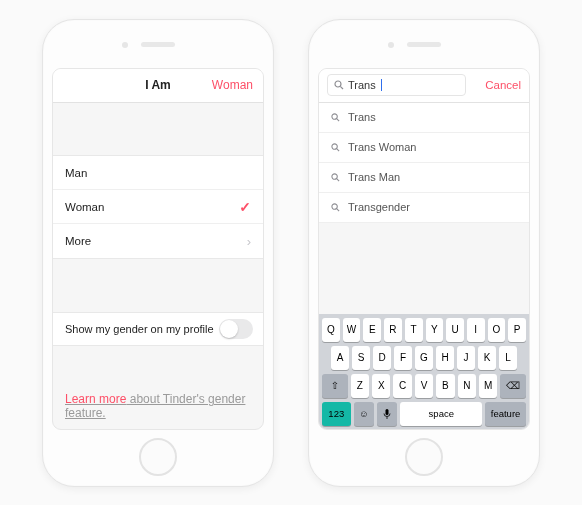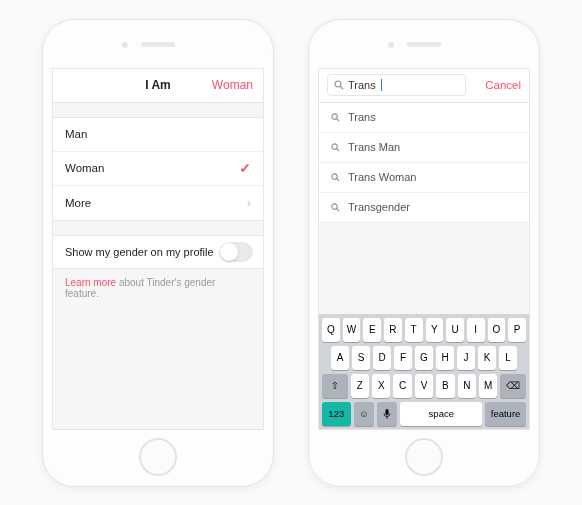--- a/index.html
+++ b/index.html
@@ -43,26 +43,27 @@
     position: absolute;
     bottom: 10px; left: 50%; transform: translateX(-50%);
     width: 38px; height: 38px; border-radius: 50%;
     border: 2px solid #e3e3e3;
     background: #fbfbfb;
   }
   .screen {
     flex: 1;
     background: #f6f6f6;
     border: 1px solid #e6e6e6;
-    border-radius: 0;
+    border-radius: 9px;
     display: flex;
     flex-direction: column;
     overflow: hidden;
     font-size: 11px;
     color: #222;
+    justify-content: space-between;
   }
   
   .header {
     background: #fff;
     height: 34px;
     border-bottom: 1px solid #e2e2e2;
     display: flex;
     align-items: center;
     justify-content: center;
     position: relative;
@@ -89,21 +90,21 @@
     padding: 0 10px 0 12px; font-size: 11px;
   }
   .toggle {
     width: 34px; height: 20px; background:#e9e9ea; border-radius: 10px;
     position: relative;
   }
   .toggle-knob {
     position:absolute; left:1px; top:1px; width:18px; height:18px;
     background:#fff; border-radius:50%; box-shadow:0 1px 2px rgba(0,0,0,0.2);
   }
-  .footer-note { padding: 8px 12px; font-size: 10px; color:#9a9a9a; }
+  .footer-note { padding: 8px 12px; font-size: 12px; color:#9a9a9a;text-decoration:underline; }
   .footer-note .learn { color:#fd5068; }
   
   .search-bar {
     background:#fff; height:34px; border-bottom:1px solid #e2e2e2;
     display:flex; align-items:center; padding: 0 8px; gap:6px;
   }
   .search-field {
     flex:1; background:#fff; border:1px solid #e5e5e5; border-radius:4px;
     height:22px; display:flex; align-items:center; padding:0 6px; gap:4px;
     font-size:11px; color:#333;
@@ -204,30 +205,30 @@
           </span>
         <span>Trans</span>
       </div>
       <div class="result-row">
         <span class="search-icon">
             <svg width="9" height="9" viewBox="0 0 10 10">
               <circle cx="4" cy="4" r="3" fill="none" stroke="#8e8e93" stroke-width="1.2"></circle>
               <line x1="6.3" y1="6.3" x2="9" y2="9" stroke="#8e8e93" stroke-width="1.2"></line>
             </svg>
           </span>
+        <span>Trans Woman</span>
+      </div>
+      <div class="result-row">
+        <span class="search-icon">
+            <svg width="9" height="9" viewBox="0 0 10 10">
+              <circle cx="4" cy="4" r="3" fill="none" stroke="#8e8e93" stroke-width="1.2"></circle>
+              <line x1="6.3" y1="6.3" x2="9" y2="9" stroke="#8e8e93" stroke-width="1.2"></line>
+            </svg>
+          </span>
         <span>Trans Man</span>
-      </div>
-      <div class="result-row">
-        <span class="search-icon">
-            <svg width="9" height="9" viewBox="0 0 10 10">
-              <circle cx="4" cy="4" r="3" fill="none" stroke="#8e8e93" stroke-width="1.2"></circle>
-              <line x1="6.3" y1="6.3" x2="9" y2="9" stroke="#8e8e93" stroke-width="1.2"></line>
-            </svg>
-          </span>
-        <span>Trans Woman</span>
       </div>
       <div class="result-row">
         <span class="search-icon">
             <svg width="9" height="9" viewBox="0 0 10 10">
               <circle cx="4" cy="4" r="3" fill="none" stroke="#8e8e93" stroke-width="1.2"></circle>
               <line x1="6.3" y1="6.3" x2="9" y2="9" stroke="#8e8e93" stroke-width="1.2"></line>
             </svg>
           </span>
         <span>Transgender</span>
       </div>

